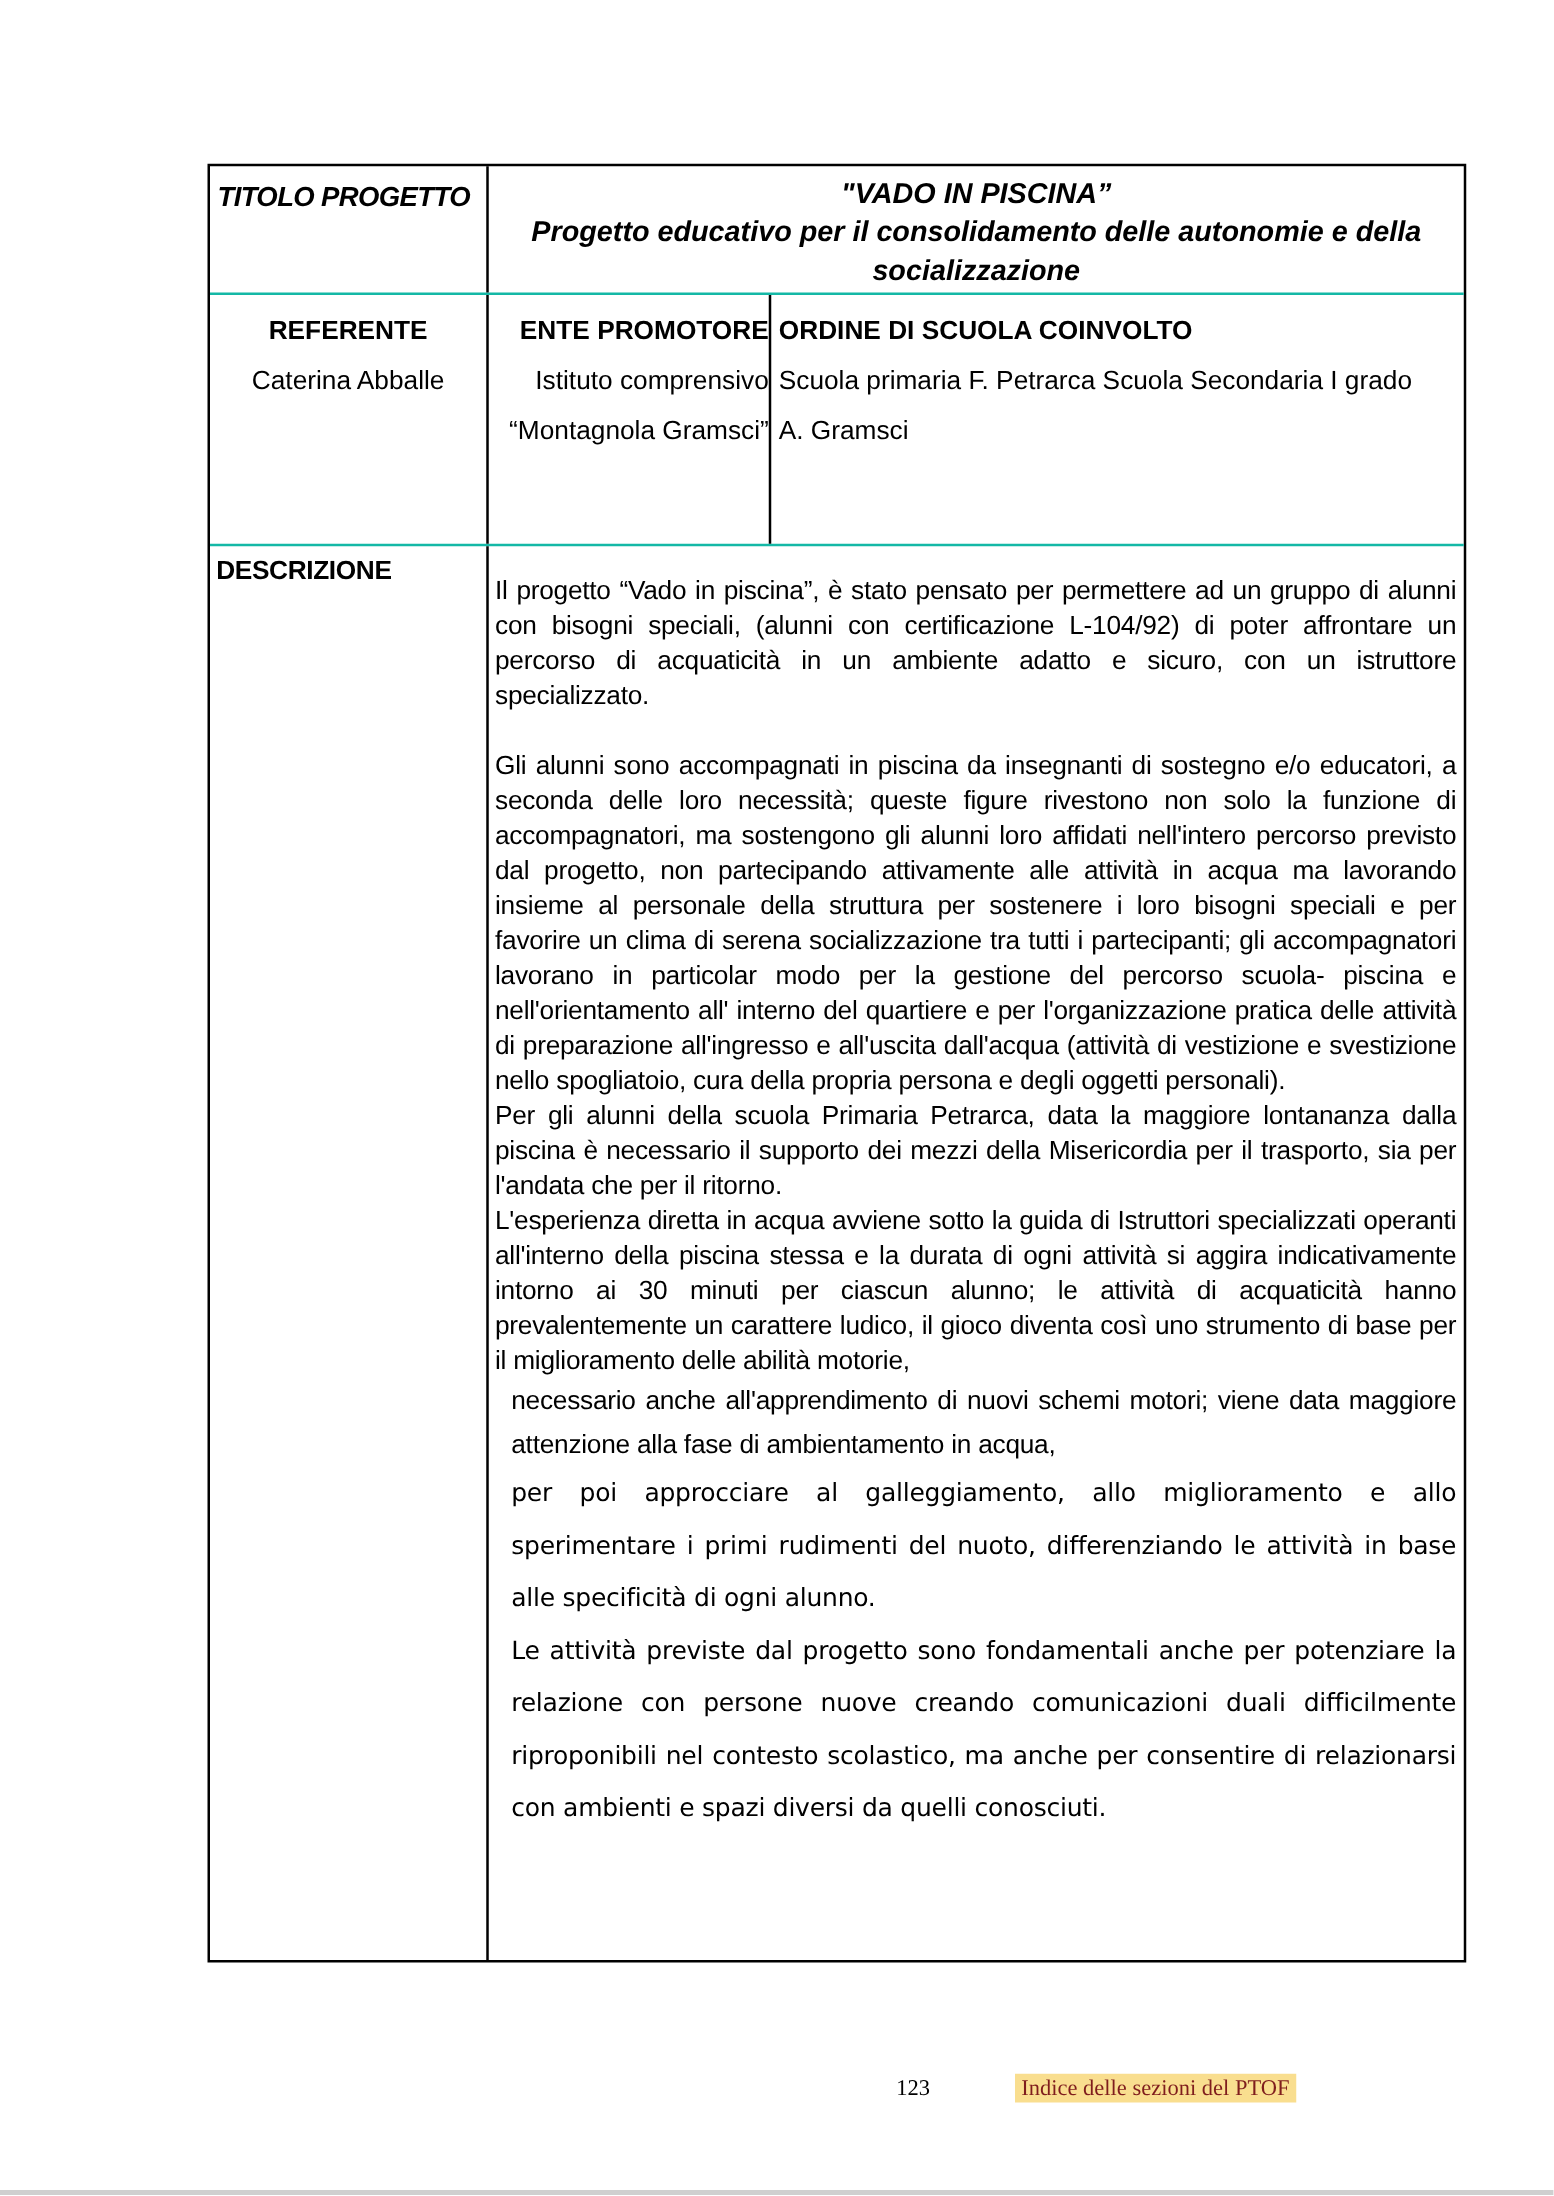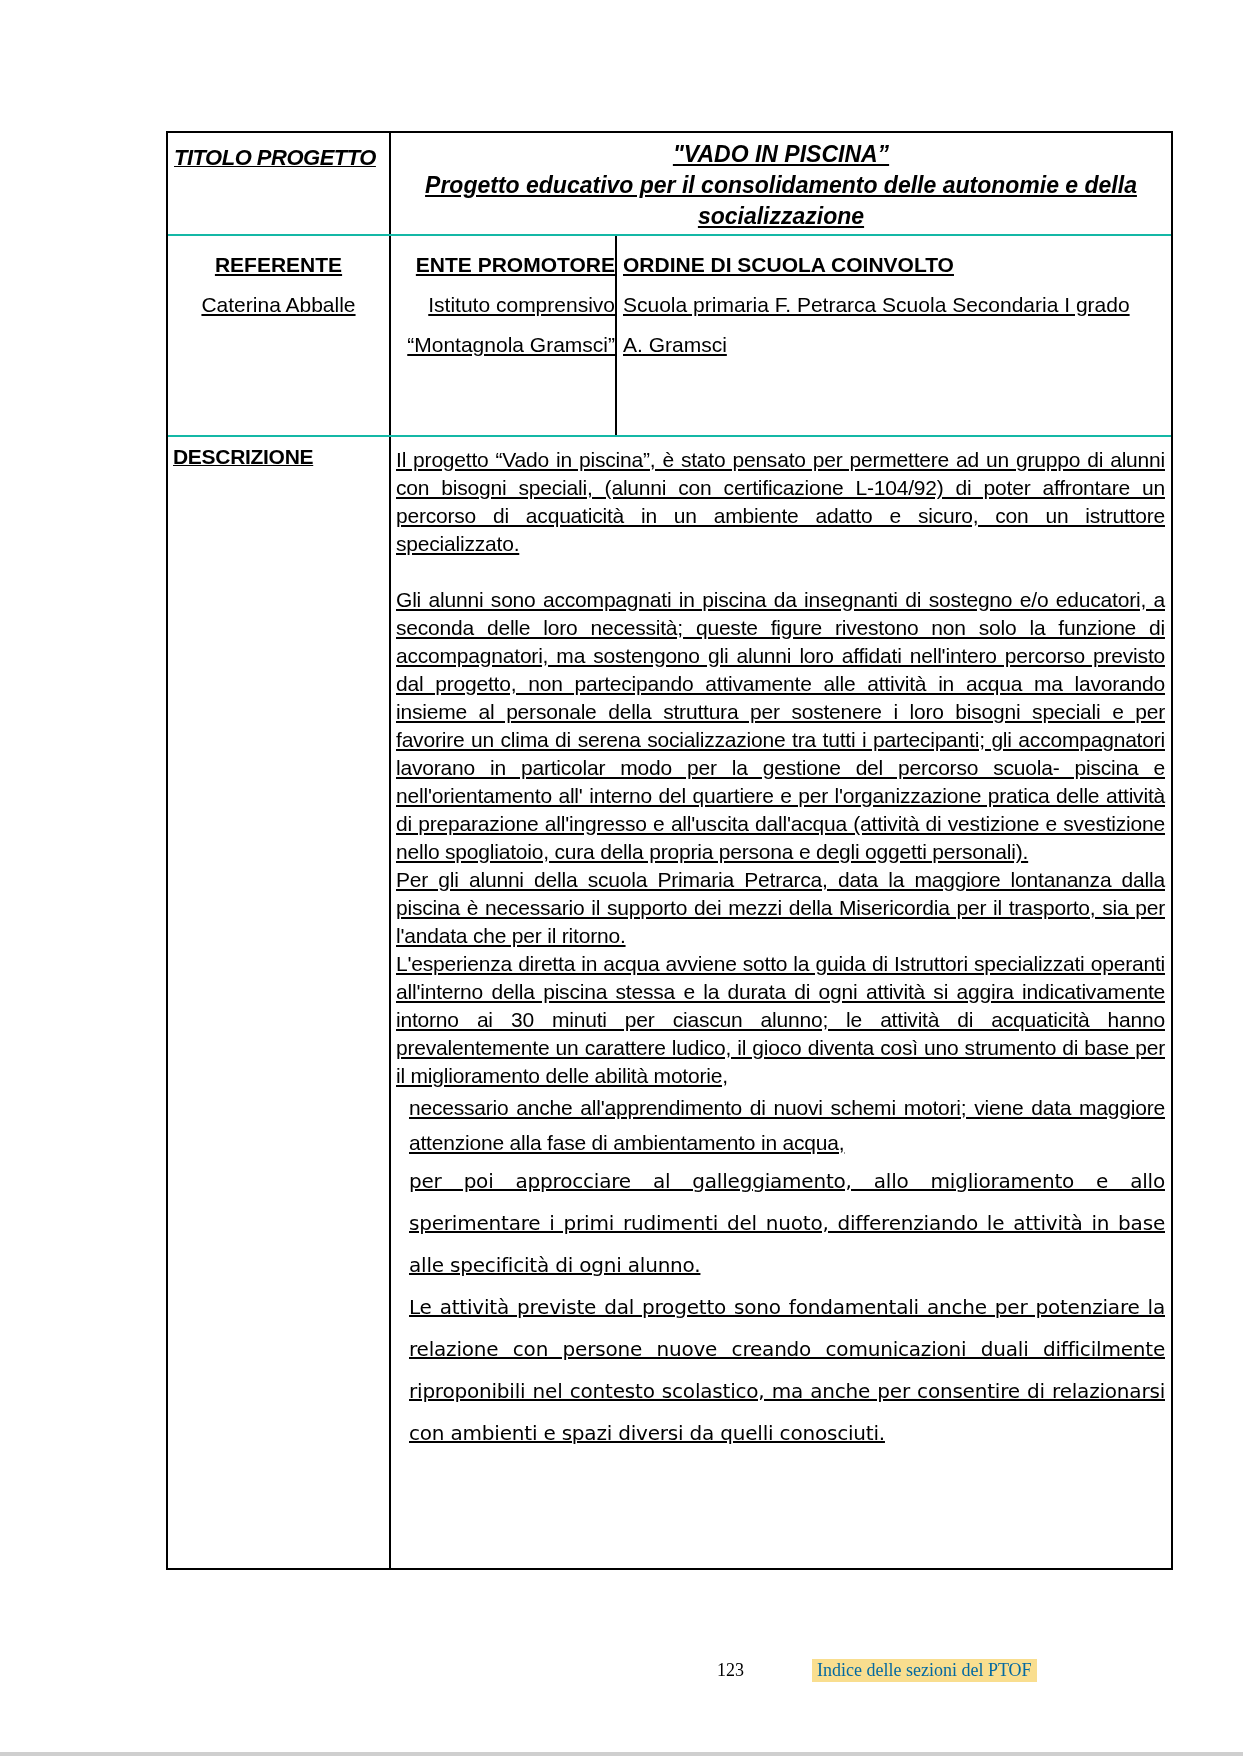--- a/index.html
+++ b/index.html
@@ -11,21 +11,21 @@
     font-family:"Liberation Sans", sans-serif;
     color:#000000;
     overflow:hidden;
   }
   .doc-table {
     position:absolute; left:166px; top:131px; width:1007px;
     border:2px solid #000000;
   }
   .t-row { display:flex; width:100%; }
   .t-row + .t-row { border-top:2px solid #14b8a6; }
-  .cell { position:relative;text-decoration:underline; }
+  .cell { position:relative; }
   .cell + .cell { border-left:2px solid #000000; }
 
   
   .row-titolo { height:101px; }
   .c-titolo-label { width:221px; padding:12px 4px 0 6px; }
   .titolo-label { font-size:22px; font-weight:bold; font-style:italic; letter-spacing:-0.5px; }
   .c-title { flex:1; text-align:center; padding-top:5px; }
   .title-main { font-size:23px; font-weight:bold; font-style:italic; line-height:32px; }
   .title-sub  { font-size:23px; font-weight:bold; font-style:italic; line-height:31px; }
 
@@ -35,40 +35,40 @@
   .c-ente { width:226px; text-align:right; }
   .c-ordine { flex:1; text-align:left; padding-left:6px; }
   .info-line { display:block; font-size:21px; line-height:22px; margin-top:18px; }
   .hdr { font-weight:bold; }
   .b { font-weight:bold; }
 
   
   .row-desc { min-height:1133px; }
   .c-desc-label { width:221px; padding:8px 4px 0 5px; }
   .desc-label { font-size:21px; font-weight:bold; letter-spacing:-0.3px; }
-  .c-desc-body { flex:1; padding:9px 6px 6px 5px; }
+  .c-desc-body { flex:1; padding:22px 6px 6px 5px; }
   .c-desc-body p {
     font-size:21px; line-height:28px;
     text-align:justify;
     letter-spacing:-0.2px;
   }
   p.gap-after { margin-bottom:28px; }
   p.indented { padding-left:13px; }
   p.transition { line-height:35px; }
   p.rounded {
     font-family:"DejaVu Sans", sans-serif;
     font-size:20px; line-height:42px;
     letter-spacing:-0.2px;
   }
 
   
   .footer { position:absolute; left:717px; top:1659px; display:flex; align-items:center;
             font-family:"Liberation Serif", serif; font-size:18px;gap:28px; }
   .footer-num { margin-right:40px; }
-  .footer-link { background:#F9DE8F; padding:1px 5px; color:#0369a1; text-decoration:none; }
+  .footer-link { background:#F9DE8F; padding:1px 5px; color:#7f1d1d; text-decoration:none; }
 
   .page-bottom-edge { position:absolute; left:0; top:1752px; width:1243px; height:4px; background:#cfcfcf; }
 </style>
 </head>
 <body>
 
 <div class="page">
 
   <div class="doc-table">
 

